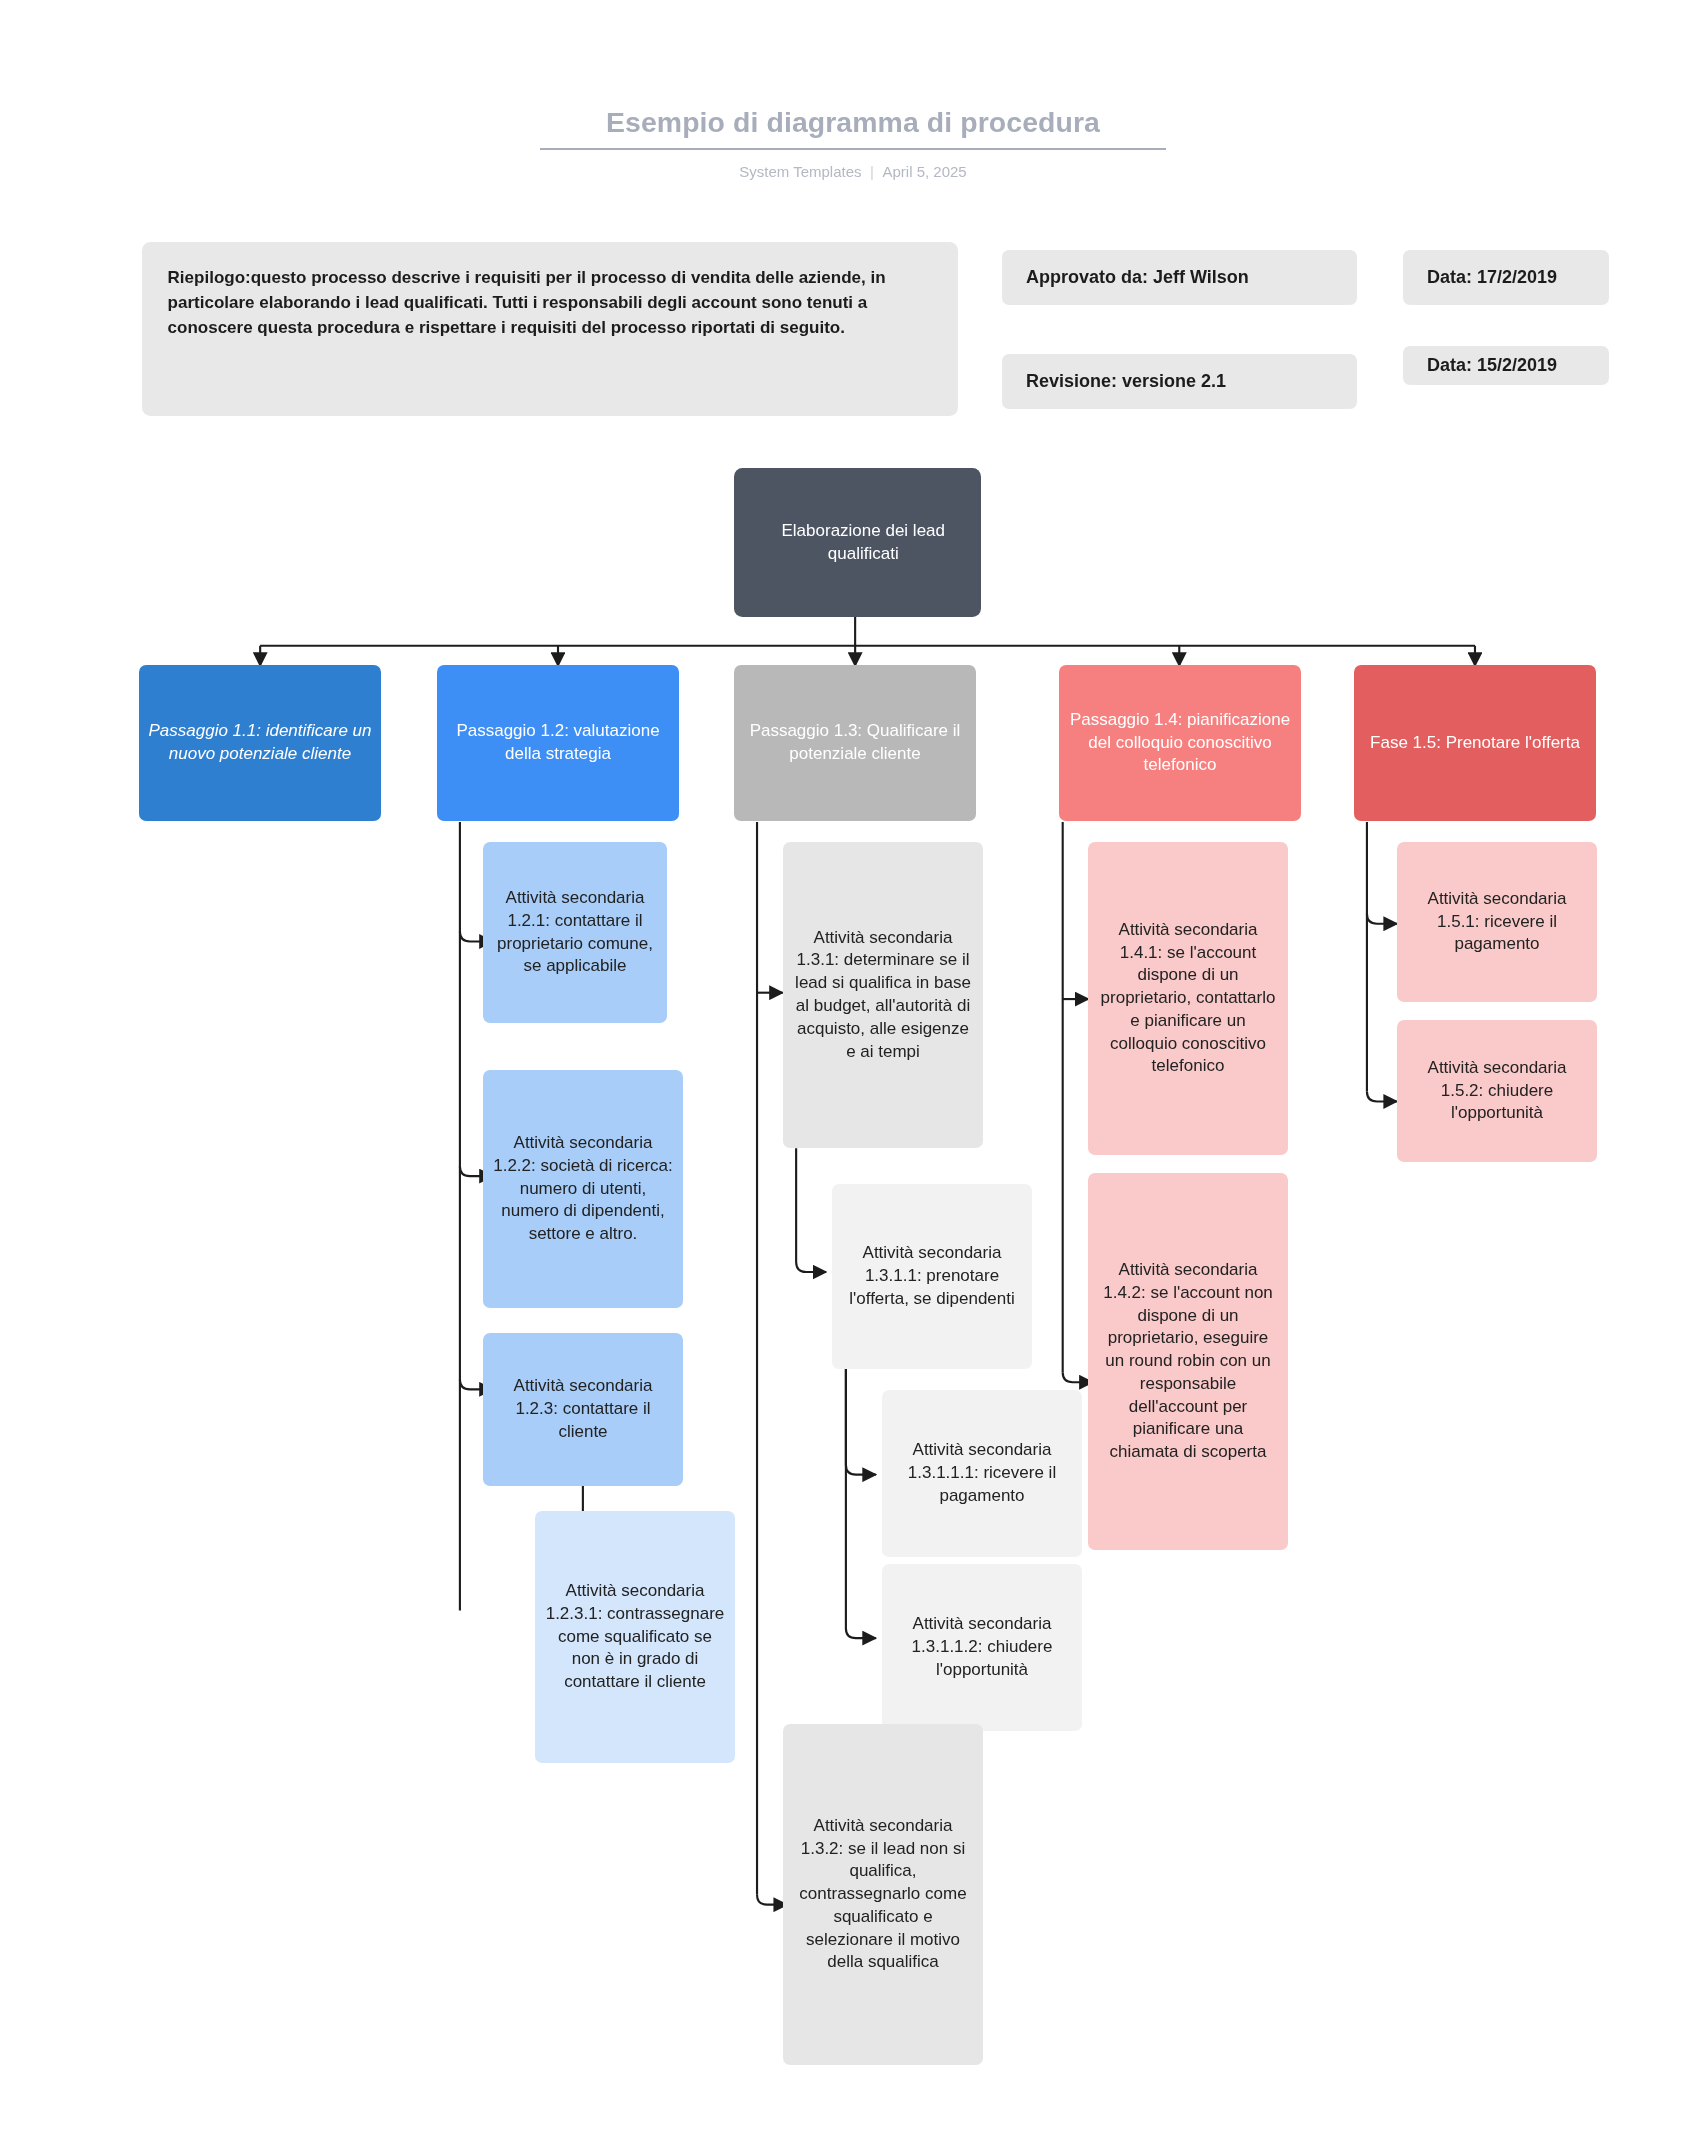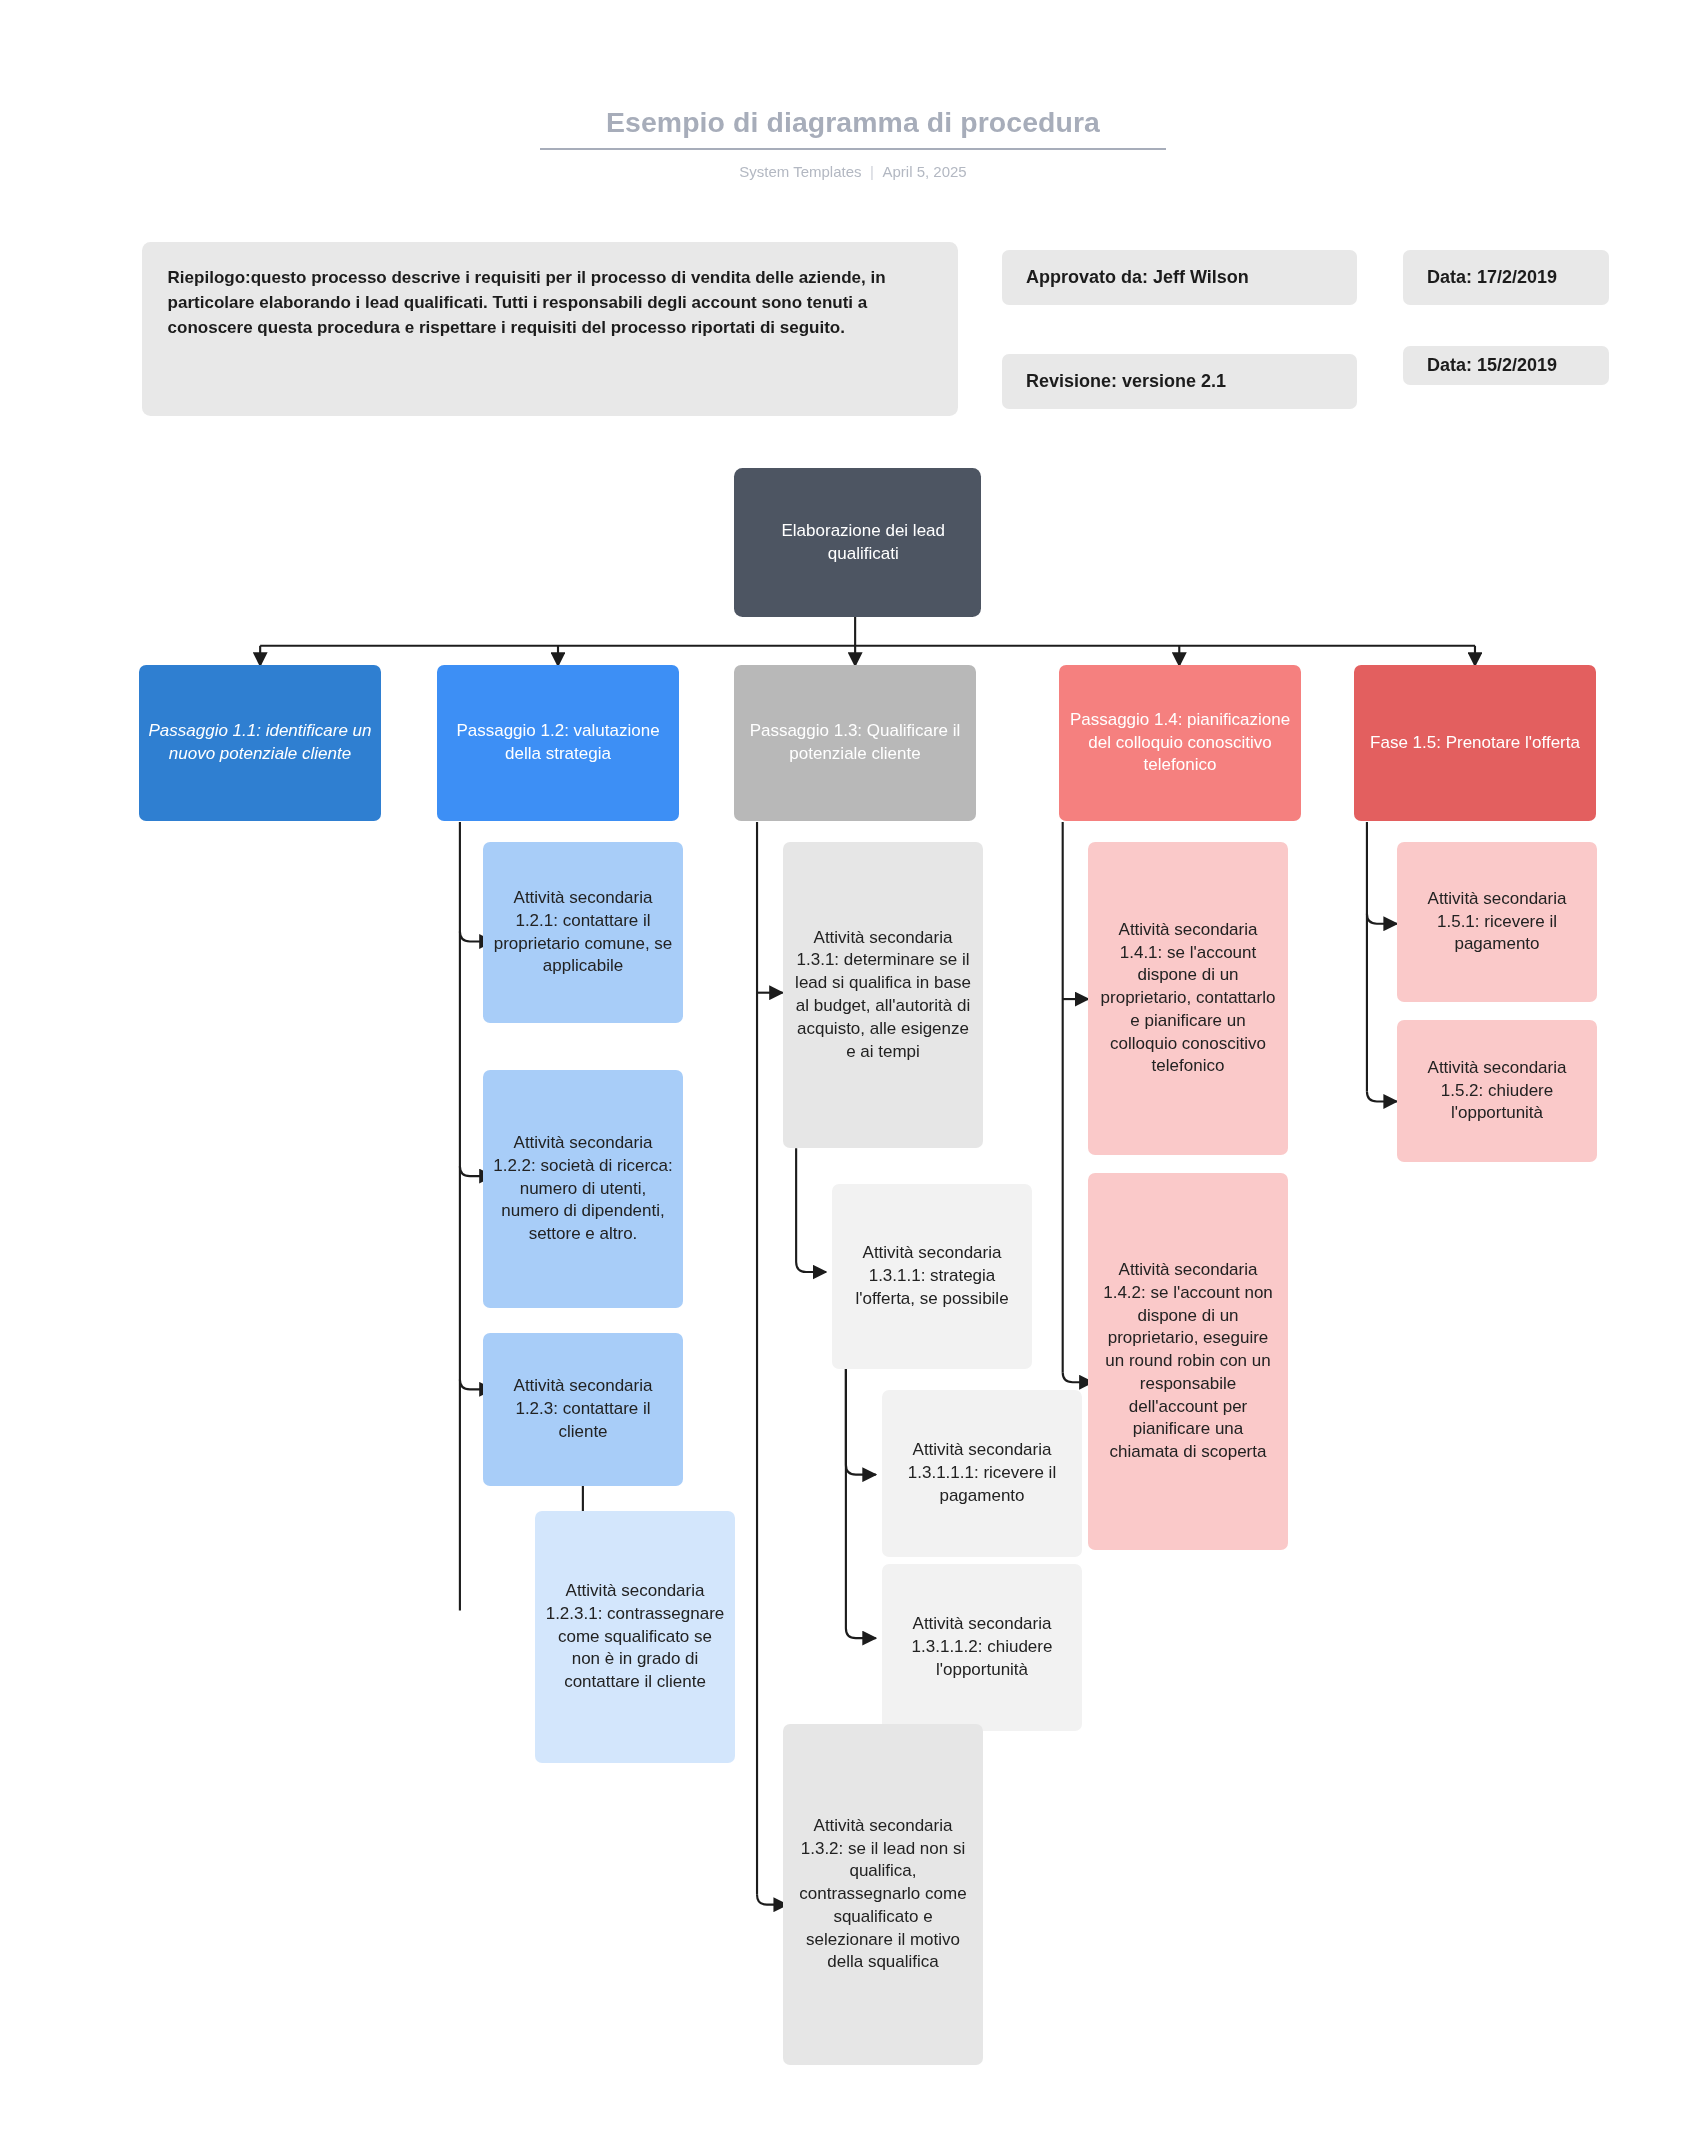--- a/index.html
+++ b/index.html
@@ -131,31 +131,31 @@
   <div class="node node-step" style="left:139px; top:665px; width:242px; height:156px; background:#2f7fd1;font-style:italic;">Passaggio 1.1: identificare un nuovo potenziale cliente</div>
 
   <div class="node node-step" style="left:437px; top:665px; width:242px; height:156px; background:#3d8ff5;">Passaggio 1.2: valutazione della strategia</div>
 
   <div class="node node-step" style="left:734px; top:665px; width:242px; height:156px; background:#b8b8b8;">Passaggio 1.3: Qualificare il potenziale cliente</div>
 
   <div class="node node-step" style="left:1059px; top:665px; width:242px; height:156px; background:#f5807f;">Passaggio 1.4: pianificazione del colloquio conoscitivo telefonico</div>
 
   <div class="node node-step" style="left:1354px; top:665px; width:242px; height:156px; background:#e35f5f;">Fase 1.5: Prenotare l'offerta</div>
 
-  <div class="node node-sub" style="left:483px; top:842px; width:200px; height:181px; background:#a8cdf8;">Attività secondaria 1.2.1: contattare il proprietario comune, se applicabile</div>
+  <div class="node node-sub" style="left:483px; top:842px; width:184px; height:181px; background:#a8cdf8;">Attività secondaria 1.2.1: contattare il proprietario comune, se applicabile</div>
 
   <div class="node node-sub" style="left:483px; top:1070px; width:200px; height:238px; background:#a8cdf8;">Attività secondaria 1.2.2: società di ricerca: numero di utenti, numero di dipendenti, settore e altro.</div>
 
   <div class="node node-sub" style="left:483px; top:1333px; width:200px; height:153px; background:#a8cdf8;">Attività secondaria 1.2.3: contattare il cliente</div>
 
   <div class="node node-sub" style="left:535px; top:1511px; width:200px; height:252px; background:#d3e6fc;">Attività secondaria 1.2.3.1: contrassegnare come squalificato se non è in grado di contattare il cliente</div>
 
   <div class="node node-sub" style="left:783px; top:842px; width:200px; height:306px; background:#e6e6e6;">Attività secondaria 1.3.1: determinare se il lead si qualifica in base al budget, all'autorità di acquisto, alle esigenze e ai tempi</div>
 
-  <div class="node node-sub" style="left:832px; top:1184px; width:200px; height:185px; background:#f2f2f2;">Attività secondaria 1.3.1.1: strategia l'offerta, se possibile</div>
+  <div class="node node-sub" style="left:832px; top:1184px; width:200px; height:185px; background:#f2f2f2;">Attività secondaria 1.3.1.1: prenotare l'offerta, se dipendenti</div>
 
   <div class="node node-sub" style="left:882px; top:1390px; width:200px; height:167px; background:#f2f2f2;">Attività secondaria 1.3.1.1.1: ricevere il pagamento</div>
 
   <div class="node node-sub" style="left:882px; top:1564px; width:200px; height:167px; background:#f2f2f2;">Attività secondaria 1.3.1.1.2: chiudere l'opportunità</div>
 
   <div class="node node-sub" style="left:783px; top:1724px; width:200px; height:341px; background:#e6e6e6;">Attività secondaria 1.3.2: se il lead non si qualifica, contrassegnarlo come squalificato e selezionare il motivo della squalifica</div>
 
   <div class="node node-sub" style="left:1088px; top:842px; width:200px; height:313px; background:#fac9c9;">Attività secondaria 1.4.1: se l'account dispone di un proprietario, contattarlo e pianificare un colloquio conoscitivo telefonico</div>
 
   <div class="node node-sub" style="left:1088px; top:1173px; width:200px; height:377px; background:#fac9c9;">Attività secondaria 1.4.2: se l'account non dispone di un proprietario, eseguire un round robin con un responsabile dell'account per pianificare una chiamata di scoperta</div>

